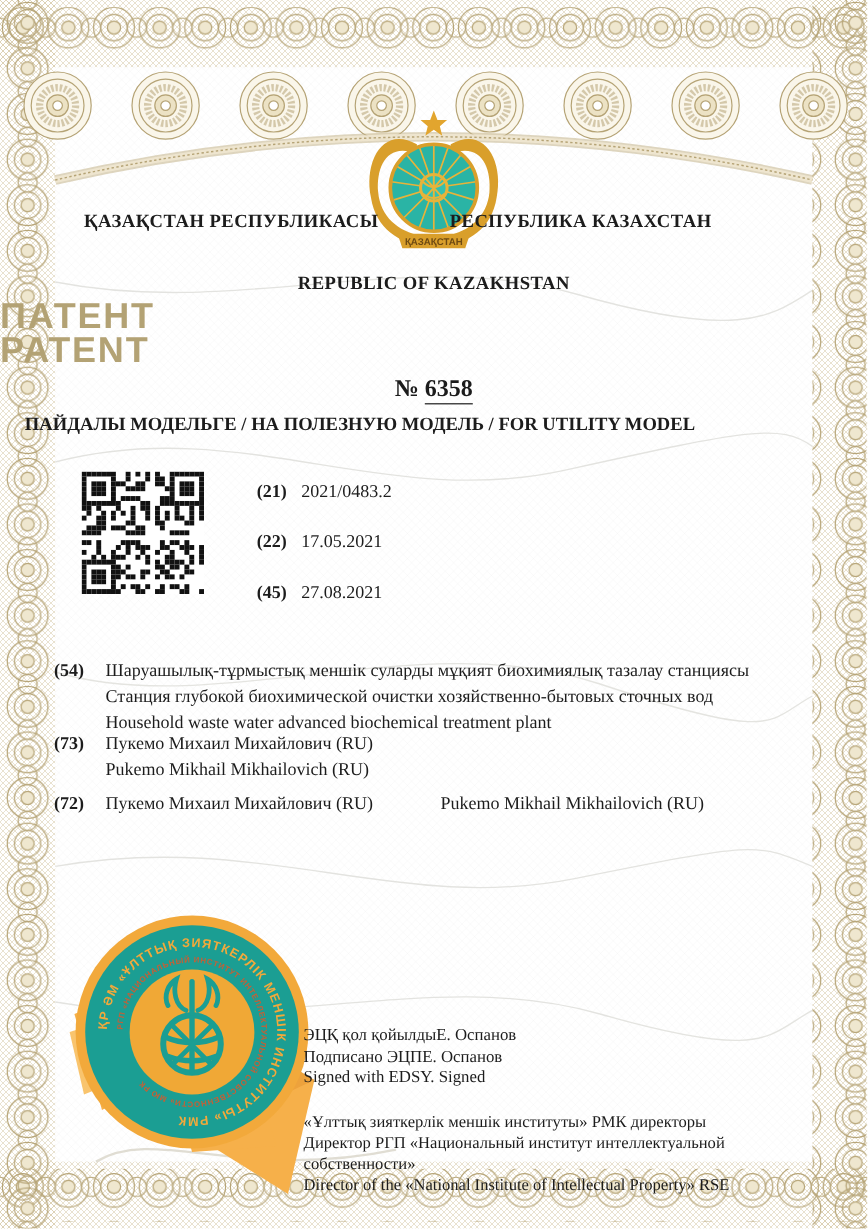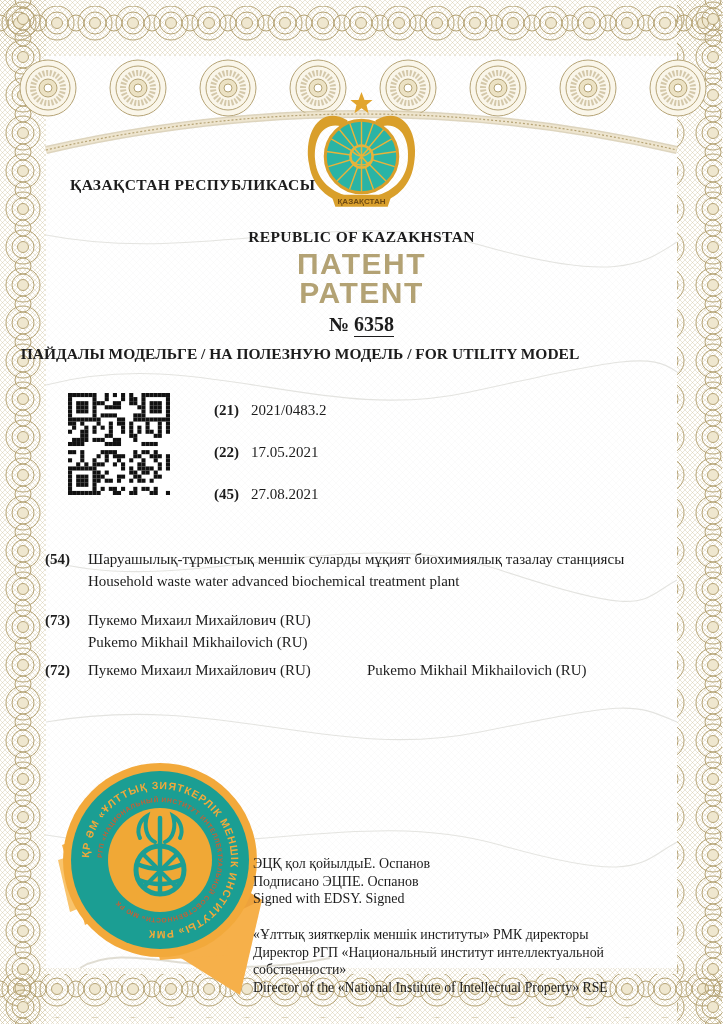--- a/index.html
+++ b/index.html
@@ -4,21 +4,21 @@
 <style>
   html,body{margin:0;padding:0;background:#ffffff;}
   .page{position:relative;width:723px;height:1024px;margin:0 auto;background:#ffffff;overflow:hidden;
         font-family:"Liberation Serif", serif;color:#1c1c1c;}
   .layer{position:absolute;left:0;top:0;}
   .abs{position:absolute;}
   
   .hdr-row{position:absolute;top:176px;left:0;width:663px;display:flex;justify-content:space-between;
            padding:0 70px;box-sizing:border-box;font-weight:bold;font-size:15.5px;letter-spacing:.4px;}
   .hdr-en{position:absolute;top:228px;left:0;width:723px;text-align:center;font-weight:bold;font-size:15.5px;letter-spacing:.4px;}
-  .patent-word{position:absolute;top:249px;left:0;width:723px;text-align:center;
+  .patent-word{position:absolute;top:249px;left:0;width:723px;
                font-family:"Liberation Sans", sans-serif;font-weight:bold;font-size:30px;line-height:29px;
                color:#b3a274;letter-spacing:1.5px;}
   .num-line{position:absolute;top:313px;left:0;width:723px;text-align:center;font-weight:bold;font-size:20px;}
   .num-underline{border-bottom:1.4px solid #1c1c1c;padding-bottom:1px;}
   .kind-line{position:absolute;top:345px;left:0;width:600px;text-align:center;font-weight:bold;font-size:15.5px;}
   
   .fcode{position:absolute;font-weight:bold;font-size:15px;}
   .fval{position:absolute;font-size:15px;}
   .block54{position:absolute;left:88px;top:549px;width:560px;font-size:15px;line-height:21.8px;}
   .block73{position:absolute;left:88px;top:610px;width:560px;font-size:15px;line-height:21.8px;}
@@ -157,20 +157,21 @@
       <circle cx="0" cy="2" r="36" fill="none" stroke="#d99f2b" stroke-width="3"></circle>
       <circle cx="0" cy="2" r="11" fill="#35c0b0" stroke="#e8b33a" stroke-width="2.5"></circle>
       <path d="M-9,-3 Q0,6 9,-3 M-9,7 Q0,14 9,7 M0,-9 V13 M-7,-6 L7,10 M7,-6 L-7,10" stroke="#e8b33a" stroke-width="1.6" fill="none"></path>
       <path d="M-30,40 L30,40 L26,52 L-26,52 Z" fill="#d99f2b"></path>
       <text x="0" y="49" text-anchor="middle" font-size="8" font-family="Liberation Sans, sans-serif" font-weight="bold" fill="#6e4a12">ҚАЗАҚСТАН</text>
     </g>
   </svg>
 
   <div class="hdr-row">
     <span>ҚАЗАҚСТАН РЕСПУБЛИКАСЫ</span>
+    <span>РЕСПУБЛИКА КАЗАХСТАН</span>
   </div>
   <div class="hdr-en">REPUBLIC OF KAZAKHSTAN</div>
 
   <div class="patent-word">
     <div>ПАТЕНТ</div>
     <div>PATENT</div>
   </div>
 
   <div class="num-line">
     <span>№</span>
@@ -469,20 +470,21 @@
   <span class="fcode" style="left:214px;top:402px;">(21)</span>
   <span class="fval" style="left:251px;top:402px;">2021/0483.2</span>
   <span class="fcode" style="left:214px;top:444px;">(22)</span>
   <span class="fval" style="left:251px;top:444px;text-align:right;">17.05.2021</span>
   <span class="fcode" style="left:214px;top:486px;">(45)</span>
   <span class="fval" style="left:251px;top:486px;">27.08.2021</span>
 
   <span class="fcode" style="left:45px;top:551px;">(54)</span>
   <div class="block54">
     <div>Шаруашылық-тұрмыстық меншік суларды мұқият биохимиялық тазалау станциясы</div>
+    <div>Станция глубокой биохимической очистки хозяйственно-бытовых сточных вод</div>
     <div>Household waste water advanced biochemical treatment plant</div>
   </div>
 
   <span class="fcode" style="left:45px;top:612px;">(73)</span>
   <div class="block73">
     <div>Пукемо Михаил Михайлович (RU)</div>
     <div>Pukemo Mikhail Mikhailovich (RU)</div>
   </div>
 
   <span class="fcode" style="left:45px;top:662px;">(72)</span>

